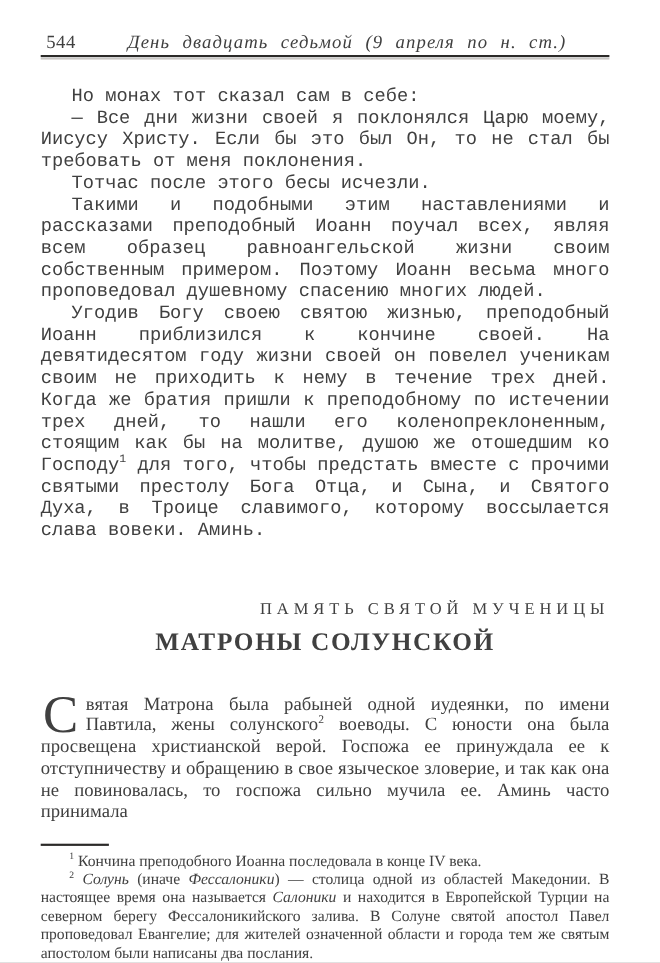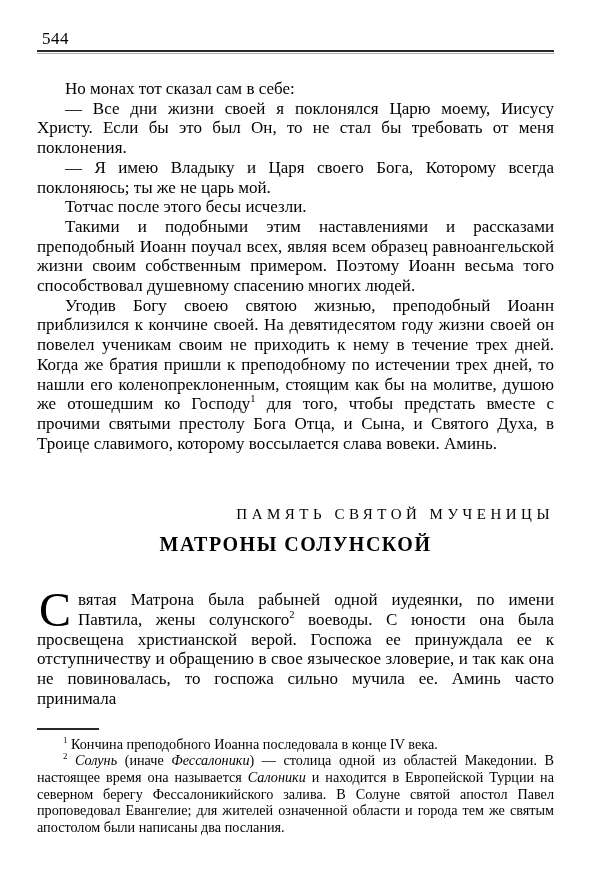--- a/index.html
+++ b/index.html
@@ -2,21 +2,21 @@
 <html lang="ru"><head>
 <meta charset="utf-8">
 <style>
   html,body { margin:0; padding:0; }
   body { background:#888; }
   .page {
     position:relative;
     width:600px; height:875px;
     margin:0 auto;
     background:#ffffff;
-    color:#000000;
+    color:#404040;
     font-family:"Liberation Serif","DejaVu Serif",serif;
     overflow:hidden;
   }
   .content {
     position:absolute;
     left:37px; top:0;
     width:517px;
   }
 
   
@@ -44,21 +44,21 @@
   .headrule .rule-thick { height:2px; background:#2b2a28; }
   .headrule .rule-thin  { height:1px; background:#b3b0ac; margin-top:1px; }
 
   
   .bodytext {
     margin-top:25px;
     font-size:17px;
     line-height:19.7px;
     text-align:justify;
   }
-  .bodytext p { margin:0; text-indent:28px; }
+  .bodytext p { margin:0; text-indent:28px;font-family:Liberation Mono, monospace; }
 
   sup.ref {
     font-size:62%;
     line-height:0;
     vertical-align:super;
     letter-spacing:0;
   }
 
   
   .kicker {
@@ -66,21 +66,21 @@
     text-align:right;
     font-size:15px;
     font-weight:normal;
     letter-spacing:4.5px;
     line-height:18px;
     white-space:nowrap;
   }
   .title {
     margin:8px 0 0 0;
     text-align:center;
-    font-size:20px;
+    font-size:23px;
     font-weight:bold;
     letter-spacing:1.5px;
     line-height:26px;
     white-space:nowrap;
   }
 
   
   .opening {
     margin-top:33px;
     font-size:17px;
@@ -111,32 +111,32 @@
   .it { font-style:italic; }
 </style>
 </head>
 <body>
 
 <div class="page">
   <div class="content">
 
     <header class="pagehead">
       <span class="pagenum">544</span>
+      <span class="runtitle">День двадцать седьмой (9 апреля по н. ст.)</span>
     </header>
     <div class="headrule">
       <div class="rule-thick"></div>
       <div class="rule-thin"></div>
     </div>
 
     <section class="bodytext">
       <p>Но монах тот сказал сам в себе:</p>
       <p>— Все дни жизни своей я поклонялся Царю моему, Иисусу Христу. Если бы это был Он, то не стал бы требовать от меня поклонения.</p>
-      <p>— Я имею Владыку и Царя своего Бога, Которому всегда поклоняюсь; ты же не царь мой.</p>
       <p>Тотчас после этого бесы исчезли.</p>
-      <p>Такими и подобными этим наставлениями и рассказами преподобный Иоанн поучал всех, являя всем образец равноангельской жизни своим собственным примером. Поэтому Иоанн весьма того способствовал душевному спасению многих людей.</p>
+      <p>Такими и подобными этим наставлениями и рассказами преподобный Иоанн поучал всех, являя всем образец равноангельской жизни своим собственным примером. Поэтому Иоанн весьма много проповедовал душевному спасению многих людей.</p>
       <p><span>Угодив Богу своею святою жизнью, преподобный Иоанн приблизился к кончине своей. На девятидесятом году жизни своей он повелел ученикам своим не приходить к нему в течение трех дней. Когда же братия пришли к преподобному по истечении трех дней, то нашли его коленопреклоненным, стоящим как бы на молитве, душою же отошедшим ко Господу</span><sup class="ref">1</sup><span> для того, чтобы предстать вместе с прочими святыми престолу Бога Отца, и Сына, и Святого Духа, в Троице славимого, которому воссылается слава вовеки. Аминь.</span></p>
     </section>
 
     <h3 class="kicker">ПАМЯТЬ СВЯТОЙ МУЧЕНИЦЫ</h3>
     <h2 class="title">МАТРОНЫ СОЛУНСКОЙ</h2>
 
     <section class="opening">
       <span class="dropcap">С</span><span>вятая Матрона была рабыней одной иудеянки, по имени Павтила, жены солунского</span><sup class="ref">2</sup><span> воеводы. С юности она была просвещена христианской верой. Госпожа ее принуждала ее к отступничеству и обращению в свое языческое зловерие, и так как она не повиновалась, то госпожа сильно мучила ее. Аминь часто принимала</span>
     </section>
 

